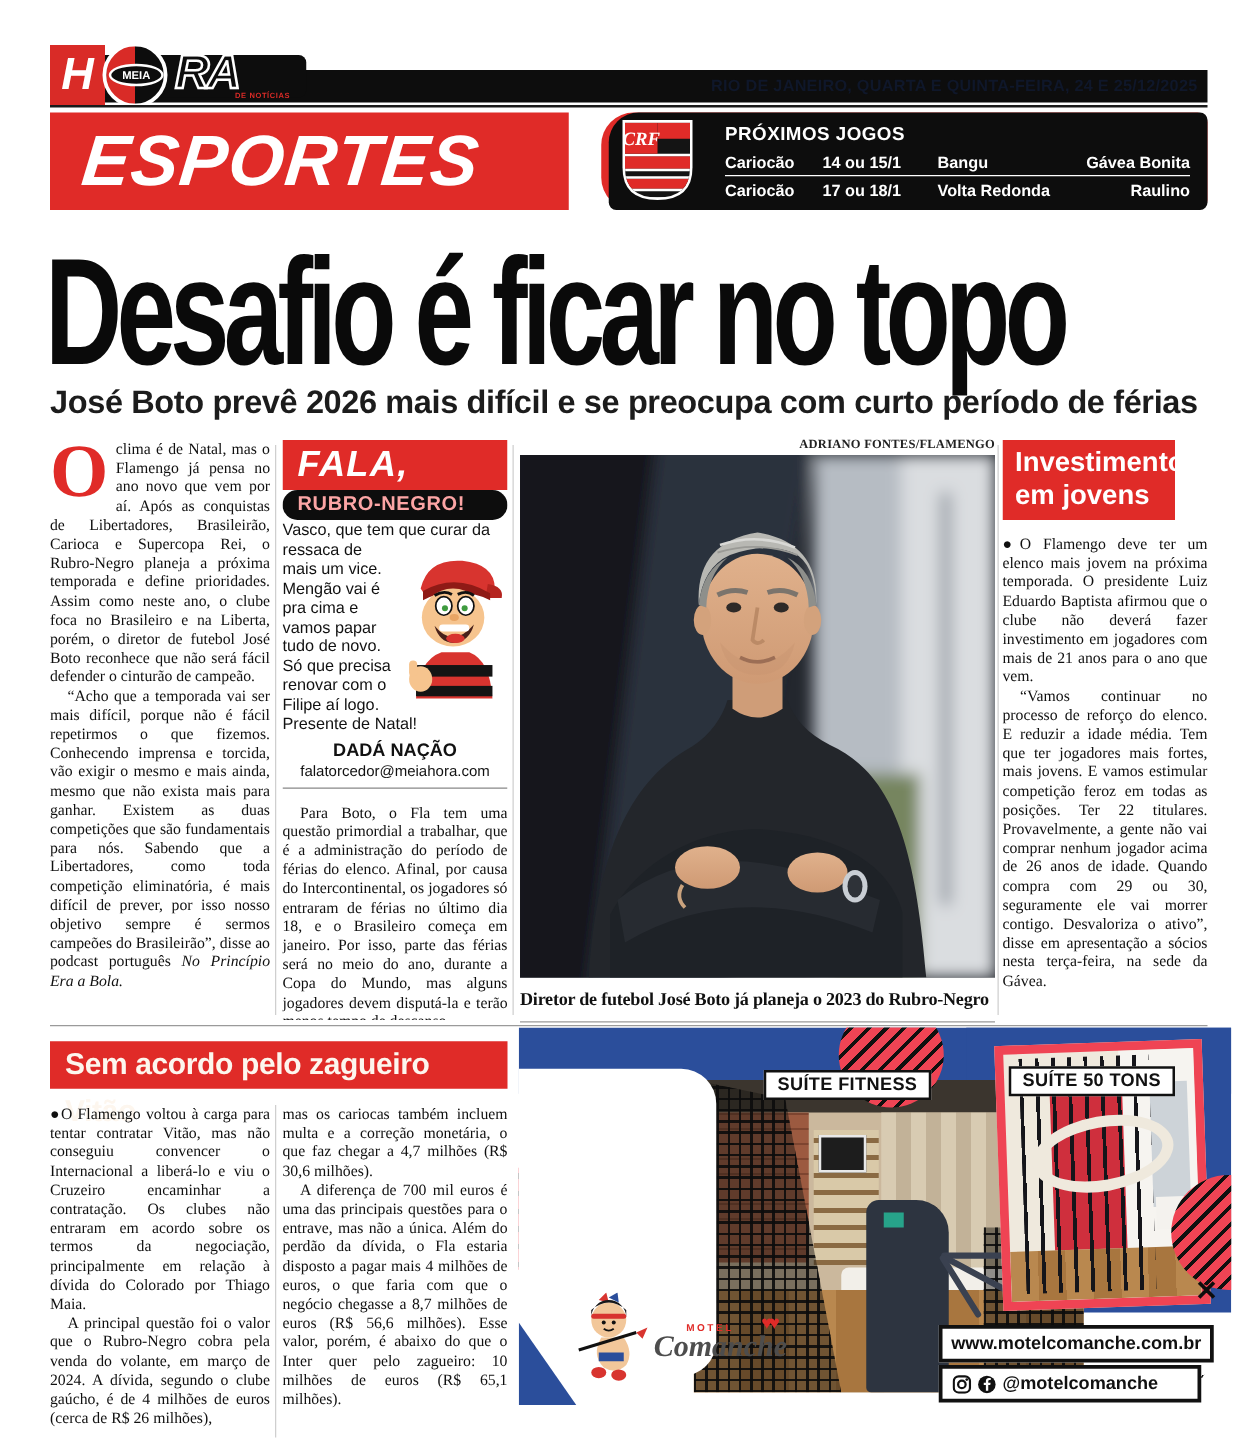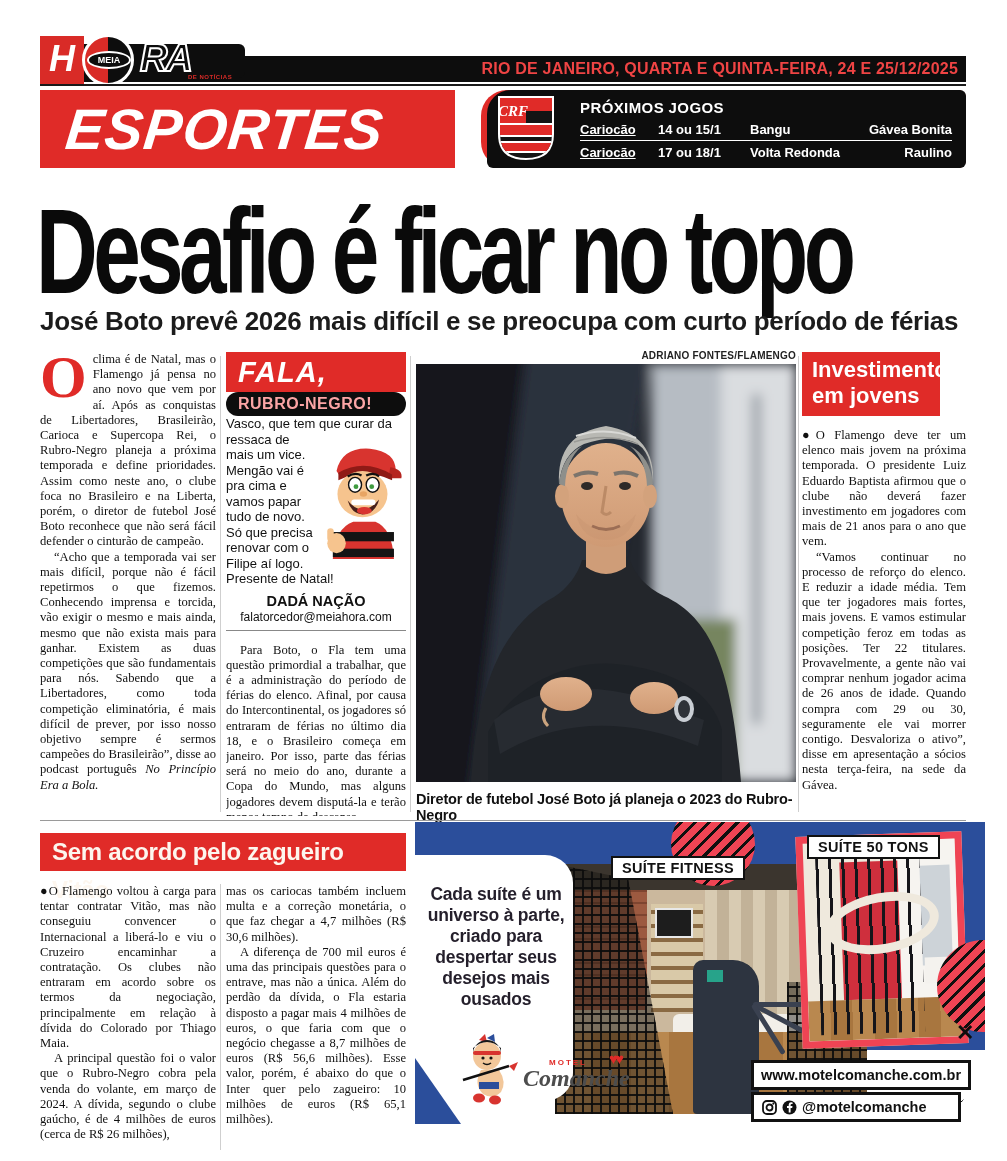--- a/index.html
+++ b/index.html
@@ -3,21 +3,21 @@
 <meta charset="utf-8">
 <style>
   html,body{margin:0;padding:0;background:#ffffff;}
   .page{position:relative;width:1007px;height:1161px;background:#fff;overflow:hidden;
         font-family:"Liberation Sans",sans-serif;color:#111;}
   .abs{position:absolute;}
 
   
   .mast-bar{left:40px;top:56px;width:926px;height:26px;background:#0d0d0d;}
   .mast-date{left:40px;top:56px;width:918px;height:26px;line-height:26px;text-align:right;
-             color:#ef4444;font-size:16px;font-weight:bold;letter-spacing:.2px;}
+             color:#0f172a;font-size:13px;font-weight:bold;letter-spacing:.2px;}
   .topline{left:40px;top:84px;width:926px;height:2px;background:#1a1a1a;}
   .logo{left:40px;top:34px;width:210px;height:52px;}
   .logo-black{position:absolute;left:0;top:10px;width:205px;height:34px;background:#0d0d0d;border-radius:0 6px 6px 0;}
   .logo-h{position:absolute;left:0;top:2px;width:44px;height:48px;background:#d92b27;
           color:#fff;font-weight:bold;font-style:italic;font-size:36px;line-height:46px;text-align:center;}
   .logo-circle{position:absolute;left:42px;top:0;width:52px;height:52px;border-radius:50%;
                background:linear-gradient(90deg,#d92b27 50%,#0d0d0d 50%);border:3px solid #fff;box-sizing:border-box;}
   .logo-meia{position:absolute;left:47px;top:17px;width:44px;height:18px;background:#0d0d0d;border:2px solid #fff;
              border-radius:50%;color:#fff;font-size:9px;font-weight:bold;text-align:center;line-height:14px;box-sizing:border-box;}
   .logo-ra{position:absolute;left:100px;top:4px;color:#0d0d0d;font-weight:bold;font-style:italic;font-size:38px;line-height:40px;
@@ -27,36 +27,36 @@
   
   .esp-red{left:40px;top:90px;width:415px;height:78px;background:#e02b28;}
   .esp-title{left:66px;top:96px;color:#fff;font-size:57px;font-weight:bold;font-style:italic;
              letter-spacing:1px;transform:skewX(-6deg);line-height:66px;}
   .panel-redback{left:481px;top:90px;width:485px;height:78px;background:#e02b28;border-radius:26px 8px 8px 26px;}
   .panel-black{left:487px;top:90px;width:479px;height:78px;background:#0d0d0d;border-radius:24px 6px 6px 6px;}
   .crest{left:497px;top:95px;width:58px;height:66px;}
   .games{left:580px;top:99px;width:372px;color:#fff;}
   .games-head{font-size:15px;font-weight:bold;letter-spacing:.4px;margin-bottom:4px;}
   .games-row{display:flex;font-size:13px;font-weight:bold;line-height:19px;}
-  .g-comp{width:78px;text-decoration:underline;} .g-date{width:92px;} .g-opp{flex:1;} .g-venue{text-align:right;}
+  .g-comp{width:78px;} .g-date{width:92px;} .g-opp{flex:1;} .g-venue{text-align:right;}
   .games-sep{height:1px;background:#fff;margin:1px 0 2px 0;}
 
   
   .headline{left:36px;top:182px;white-space:nowrap;font-size:92px;font-weight:bold;color:#0a0a0a;
             letter-spacing:-5px;transform:scale(.93,1.32);transform-origin:0 0;}
   .subhead{left:40px;top:306px;width:930px;font-size:26px;font-weight:600;color:#1c1c1c;letter-spacing:-.3px;}
 
   
   .serif{font-family:"Liberation Serif",serif;font-size:12.6px;line-height:15.2px;text-align:justify;color:#101010;}
   .serif p{margin:0 0 0 0;text-indent:14px;}
   .serif p.noind{text-indent:0;}
   .col1{left:40px;top:352px;width:176px;height:464px;overflow:hidden;}
   .col2{left:226px;top:352px;width:180px;height:464px;overflow:hidden;}
   .col2-text{margin-top:12px;}
-  .col3{left:416px;top:350px;width:380px;height:470px;}
+  .col3{left:416px;top:350px;width:380px;height:470px;font-family:Liberation Serif, serif;}
   .col4{left:802px;top:352px;width:164px;height:464px;overflow:hidden;}
   .vr{width:1px;background:#cfcfcf;}
   .dropcap{float:left;color:#e02b28;font-family:"Liberation Serif",serif;font-weight:bold;
            font-size:60px;line-height:46px;margin:2px 6px 0 0;}
   .ital{font-style:italic;}
 
   
   .fala-red{background:#e02b28;color:#fff;font-weight:bold;font-style:italic;font-size:29px;
             padding:4px 0 3px 12px;letter-spacing:1px;}
   .fala-black{background:#0d0d0d;color:#fca5a5;font-weight:bold;font-size:16px;padding:3px 0 3px 12px;letter-spacing:.5px;border-radius:12px;}
@@ -355,24 +355,23 @@
       <div class="tons-bars"></div>
       <div class="tons-ring"></div>
     </div>
 
     <div class="stripe-circ" style="left:256px;top:-20px;width:84px;height:84px;"></div>
     <div class="stripe-circ" style="left:-38px;top:112px;width:82px;height:82px;"></div>
     <div class="stripe-circ" style="left:522px;top:118px;width:92px;height:92px;"></div>
     <div class="hatch"></div>
 
     <div class="bubble"></div>
-    <div class="ad-tag">Cada suíte é um universo à parte, criado para despertar seus desejos mais ousados</div>
 
     <div class="suite-label" style="left:196px;top:34px;">SUÍTE FITNESS</div>
-    <div class="suite-label" style="left:392px;top:13px;">SUÍTE 50 TONS</div>
+    <div class="suite-label" style="left:392px;top:31px;">SUÍTE 50 TONS</div>
 
     <svg class="abs" style="left:42px;top:212px;width:66px;height:72px;" viewBox="0 0 66 72">
       <path d="M22 6 l6 -6 l2 8 Z" fill="#d8342f"></path>
         <path d="M30 4 l7 -4 l1 8 Z" fill="#2b4e9b"></path>
       <circle cx="30" cy="22" r="14" fill="#f2c79a"></circle>
       <path d="M16 20 a14 14 0 0 1 28 0 l0 -6 q-14 -12 -28 0 Z" fill="#18181a"></path>
       <rect x="16" y="17" width="28" height="4" rx="2" fill="#d8342f"></rect>
       <circle cx="26" cy="24" r="1.6" fill="#111"></circle>
         <circle cx="34" cy="24" r="1.6" fill="#111"></circle>
       <path d="M26 29 q4 3 8 0" stroke="#111" stroke-width="1.5" fill="none"></path>

